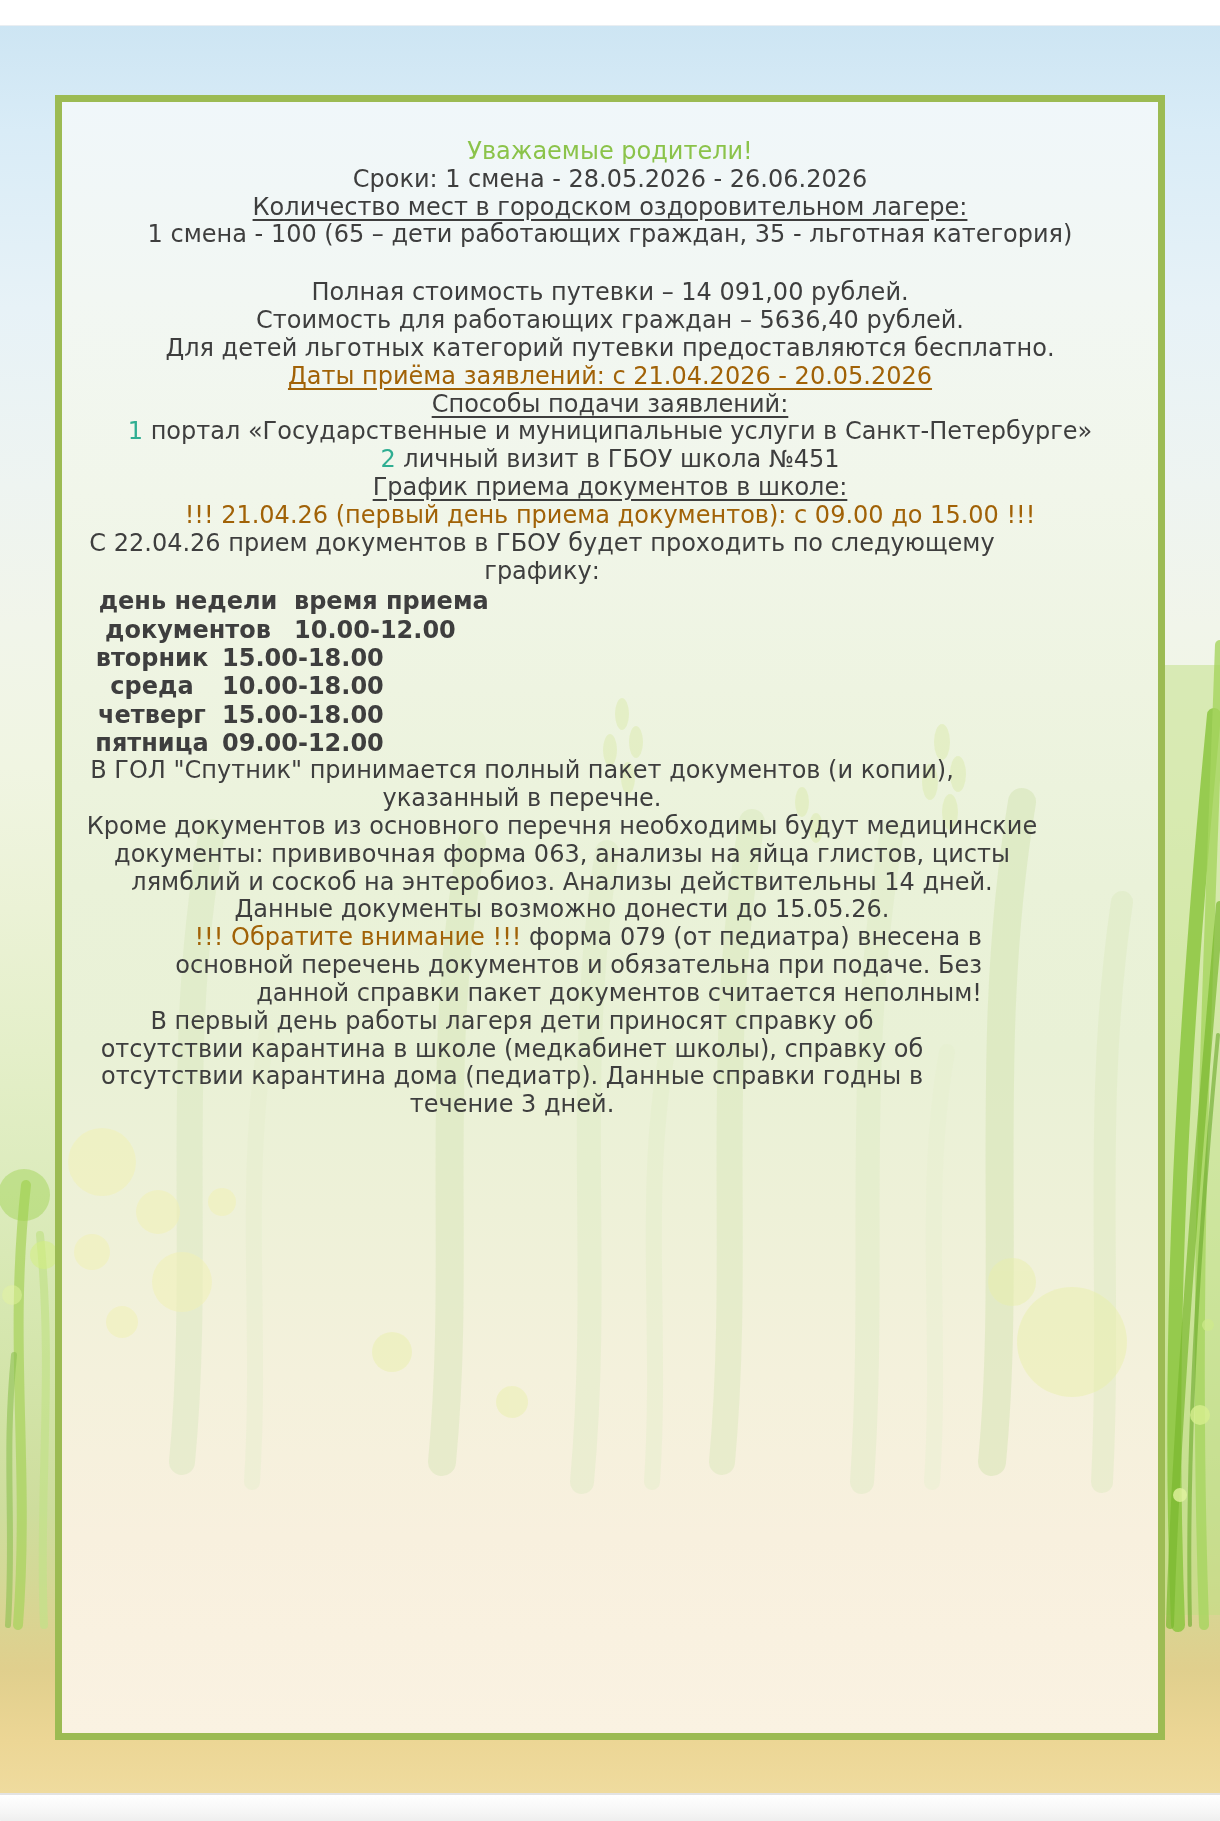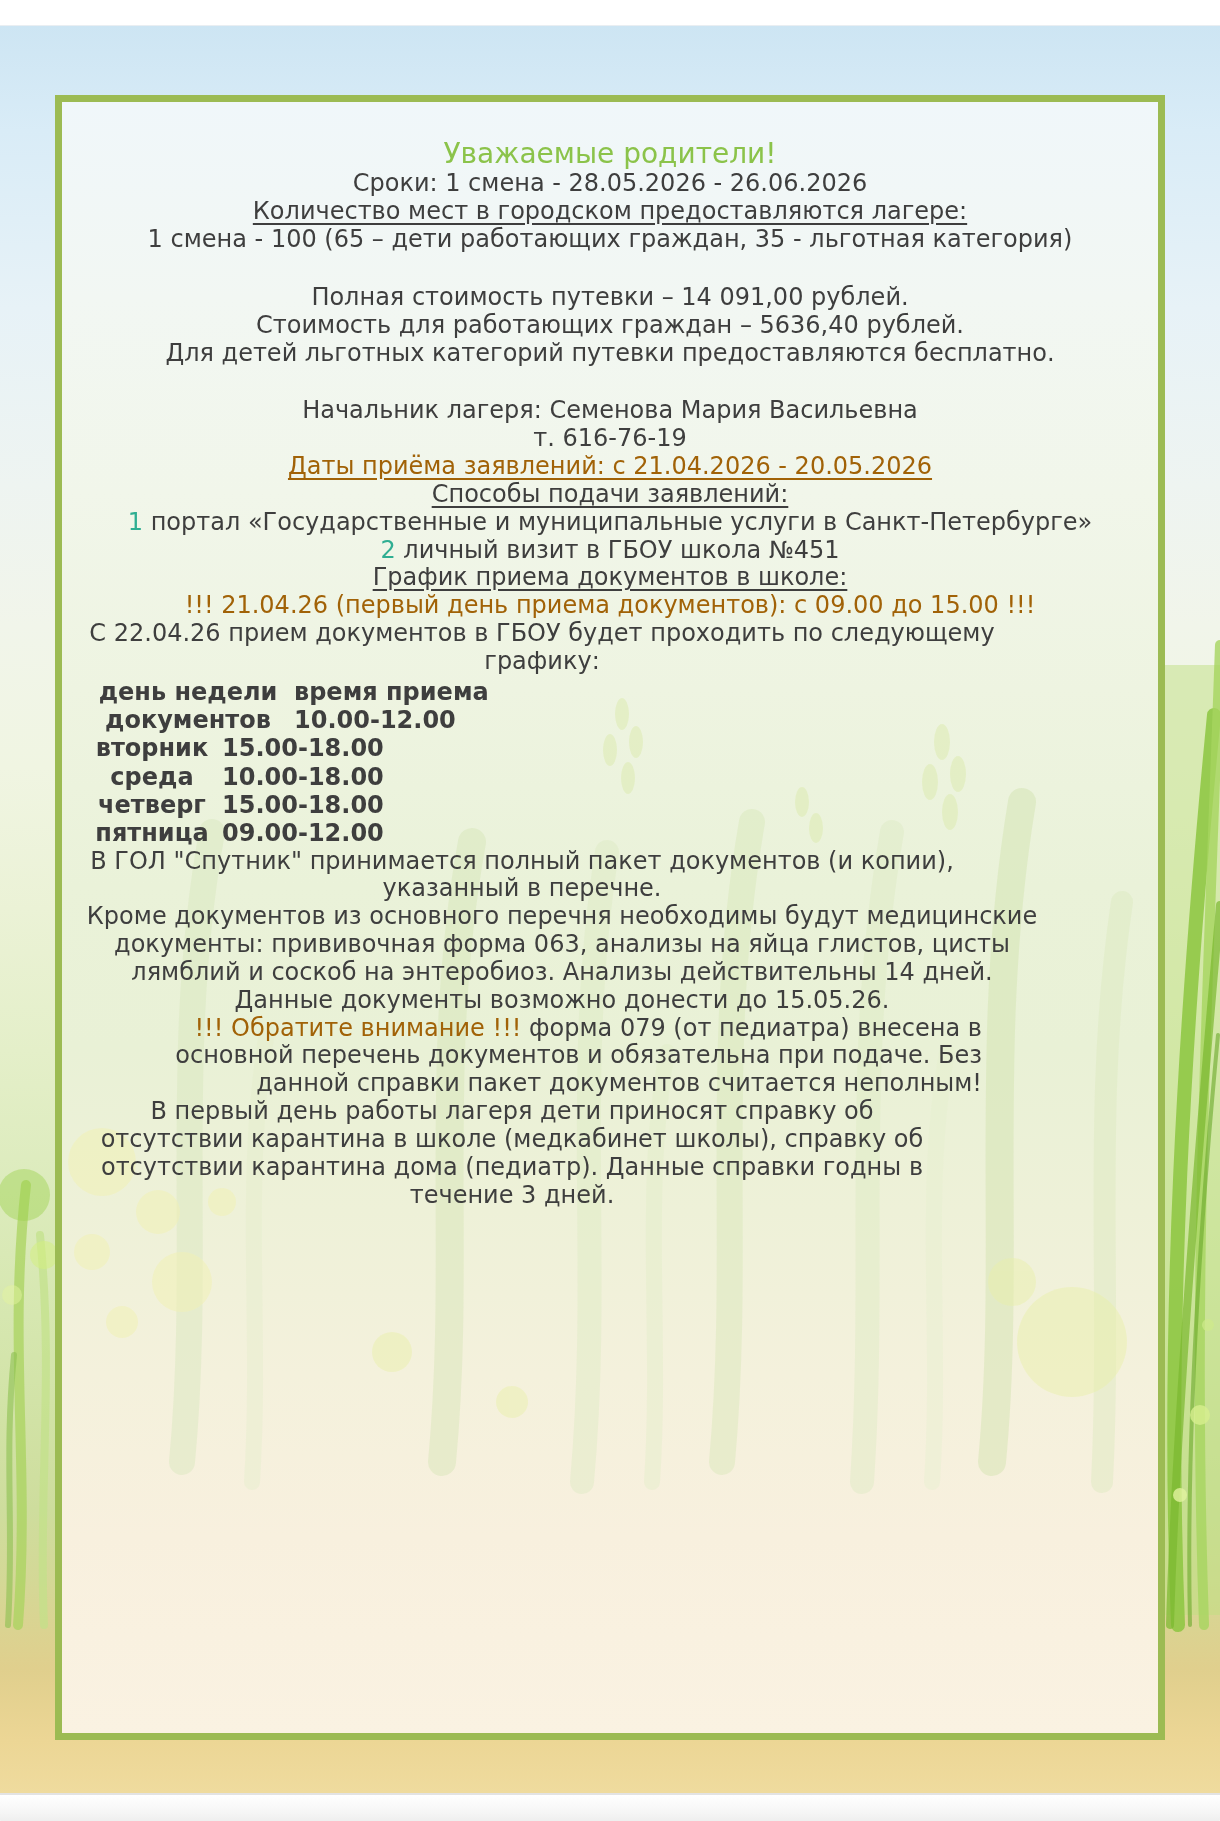--- a/index.html
+++ b/index.html
@@ -32,21 +32,21 @@
 
   .content{position:absolute;inset:0;padding:36px 20px 0 20px;box-sizing:border-box;
     color:#3e3e3e;font-size:24px;line-height:1.16;}
   .content p{margin:0;}
   .c{text-align:center;margin-left:auto;margin-right:auto;}
   .l{text-align:center;}
   .u{text-decoration:underline;text-underline-offset:4px;}
   .green{color:#8bc34a;}
   .red{color:#a16207;}
   .teal{color:#2fae92;}
-  .title{font-size:28px;margin-bottom:2px;}
+  .title{font-size:24px;margin-bottom:2px;}
   .mt{margin-top:22px;}
   .mt-lg{margin-top:30px;}
   .intro{max-width:1000px;}
   .w920{max-width:920px;} .w880{max-width:880px;} .w900{max-width:900px;text-align:right;}
   .w860{max-width:860px;} .w960{max-width:960px;}
 
   .sched{margin-top:2px;font-weight:bold;}
   .sched-row{display:flex;line-height:1.18;}
   .sched-row .day{display:inline-block;}
   .sched-row.wide .day{width:212px;}
@@ -121,33 +121,29 @@
       </g>
     </svg>
 
     <div class="content">
 
       <p class="c title green">Уважаемые родители!</p>
 
 
       <p class="c mt">Сроки: 1 смена - 28.05.2026 - 26.06.2026</p>
 
-      <p class="c u mt">Количество мест в городском предоставляются лагере:</p>
+      <p class="c u mt">Количество мест в городском оздоровительном лагере:</p>
       <p class="c">1 смена - 100 (65 – дети работающих граждан, 35 -   льготная категория)</p>
 
       <div class="l mt-lg">
         <p>Полная стоимость путевки – 14 091,00 рублей.</p>
         <p>Стоимость для работающих граждан – 5636,40 рублей.</p>
         <p>Для детей льготных категорий путевки предоставляются бесплатно.</p>
       </div>
 
-      <div class="l mt-lg">
-        <p>Начальник лагеря: Семенова Мария Васильевна</p>
-        <p>т. 616-76-19</p>
-      </div>
 
       <p class="c red u mt-lg">Даты приёма заявлений: с 21.04.2026 - 20.05.2026</p>
 
       <p class="l u mt-lg">Способы подачи заявлений:</p>
       <p class="l"><span class="teal">1</span> <span>портал «Государственные и муниципальные услуги в Санкт-Петербурге»</span></p>
 
       <p class="l mt-lg"><span class="teal">2</span> <span>личный визит в ГБОУ школа №451</span></p>
 
       <p class="c u mt">График приема документов в школе:</p>
       <p class="c red">!!! 21.04.26 (первый день приема документов): с 09.00 до 15.00 !!!</p>

